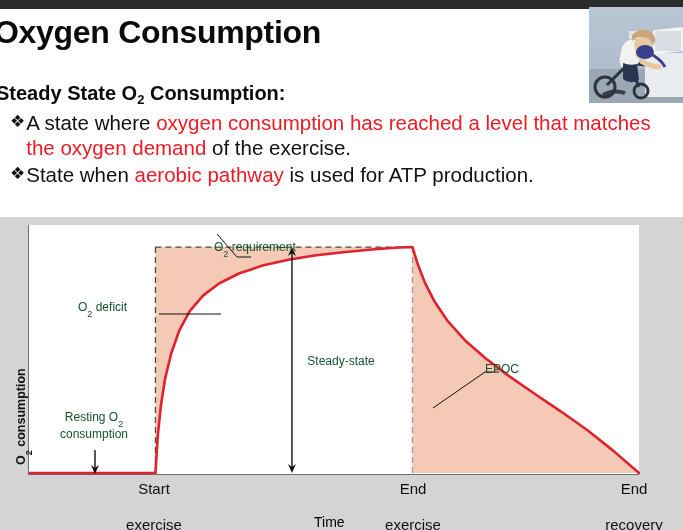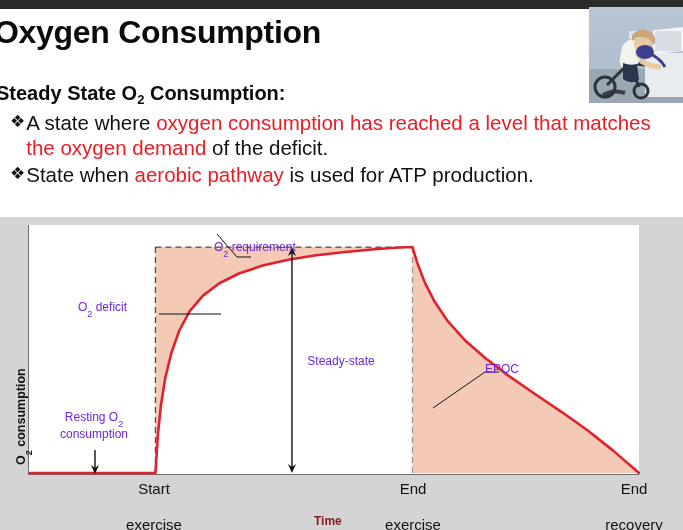--- a/index.html
+++ b/index.html
@@ -74,33 +74,33 @@
   
   .ylab{
     position:absolute;left:-6px;top:295px;
     font-size:12.5px;font-weight:bold;color:#111;
     transform:rotate(-90deg);transform-origin:left top;
     white-space:nowrap;
   }
   .ylab sub{font-size:9px;position:relative;top:3px;}
   .xlab{
     position:absolute;left:313px;top:514px;
-    font-size:12px;font-weight:bold;color:#7f1d1d;white-space:nowrap;
+    font-size:14px;font-weight:normal;color:#000000;white-space:nowrap;
   }
 
   
   .tick{
     position:absolute;text-align:center;font-size:15px;color:#111;
     line-height:1.18;white-space:nowrap;
   }
   .tick .l2{display:block;margin-top:18px;}
 
   
   .ann{
-    position:absolute;font-size:12px;color:#6d28d9;line-height:1.2;white-space:nowrap;
+    position:absolute;font-size:12px;color:#14532d;line-height:1.2;white-space:nowrap;
   }
   .ann sub{font-size:9px;position:relative;top:3px;}
   .ann.center{text-align:center;}
 </style>
 </head>
 <body>
 
 <div id="root">
 
   <div class="topbar"></div>
@@ -137,21 +137,21 @@
   </div>
 
   <div class="subtitle">
     <span>Steady State O</span><sub>2</sub><span> Consumption:</span>
   </div>
 
   <div class="bullets">
 
     <div class="bullet">
       <span class="marker">❖</span>
-      <span class="btext"><span>A state where </span><span class="hl">oxygen consumption has reached a level that matches the oxygen demand</span><span> of the deficit.</span></span>
+      <span class="btext"><span>A state where </span><span class="hl">oxygen consumption has reached a level that matches the oxygen demand</span><span> of the exercise.</span></span>
     </div>
 
     <div class="bullet">
       <span class="marker">❖</span>
       <span class="btext"><span>State when </span><span class="hl">aerobic pathway</span><span> is used for ATP production.</span></span>
     </div>
 
   </div>
 
   <div class="figure">

